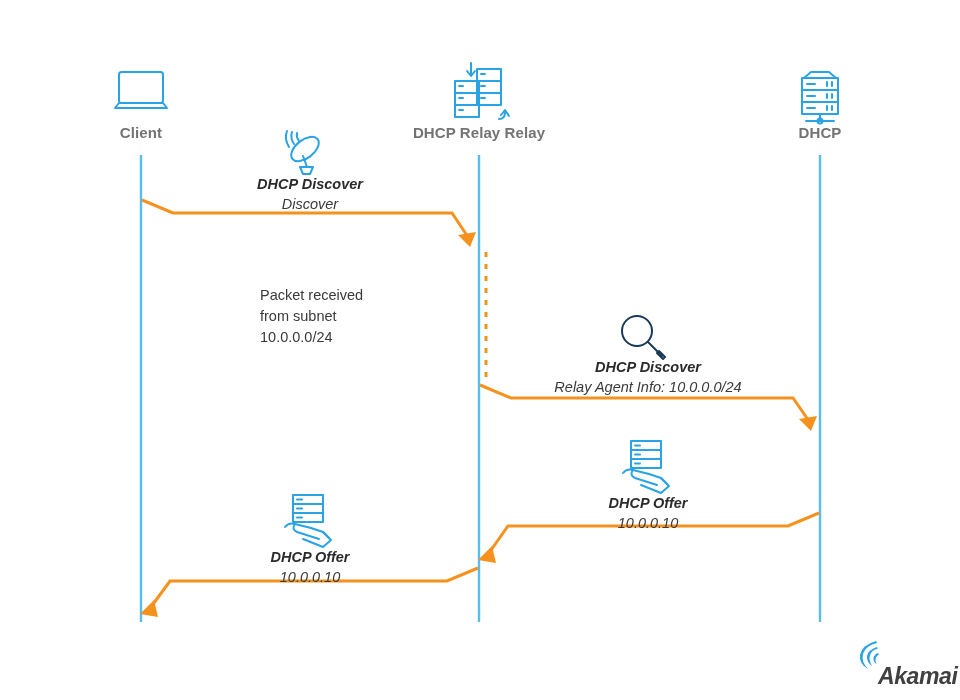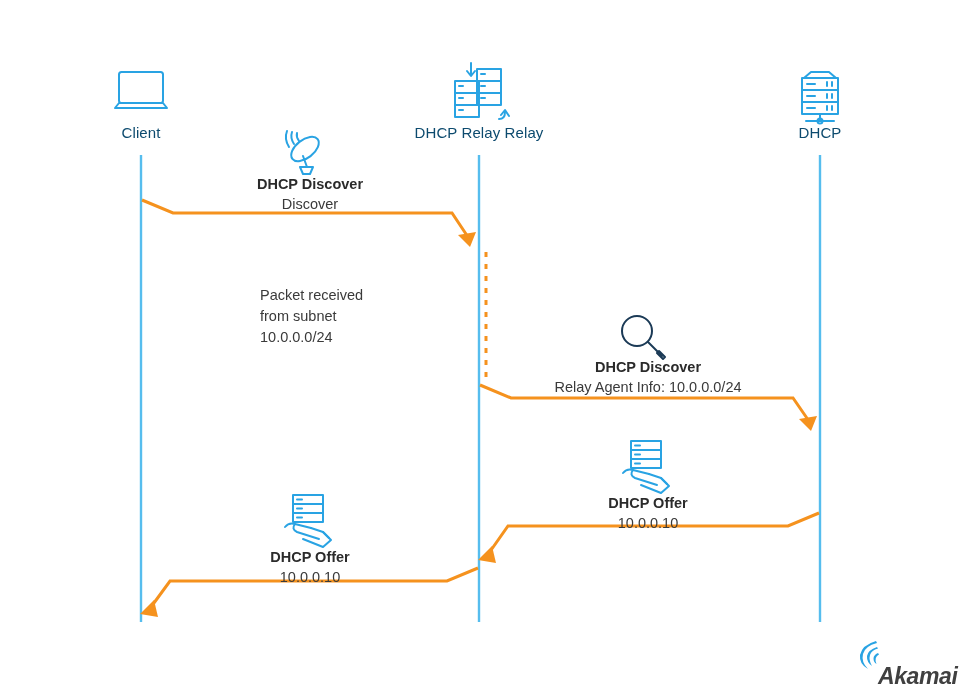--- a/index.html
+++ b/index.html
@@ -9,31 +9,32 @@
     font-family:"Liberation Sans","DejaVu Sans",sans-serif;
     overflow:hidden;
     position:relative;
   }
   #stage{position:absolute;inset:0;width:960px;height:700px;}
   svg.diagram{position:absolute;left:0;top:0;width:960px;height:700px;}
 
   .actor-label{
     position:absolute;
     font-size:15px;
-    font-weight:normal;
-    color:#0c4a6e;
+    font-weight:bold;
+    color:#737373;
     white-space:nowrap;
     transform:translateX(-50%);
     letter-spacing:0.1px;
   }
   .msg-block{
     position:absolute;
     transform:translateX(-50%);
     text-align:center;
     white-space:nowrap;
+    font-style:italic;
   }
   .msg-title{
     font-size:14.5px;
     font-weight:bold;
     color:#2b2b2b;
     line-height:19px;
   }
   .msg-sub{
     font-size:14.5px;
     font-weight:normal;

